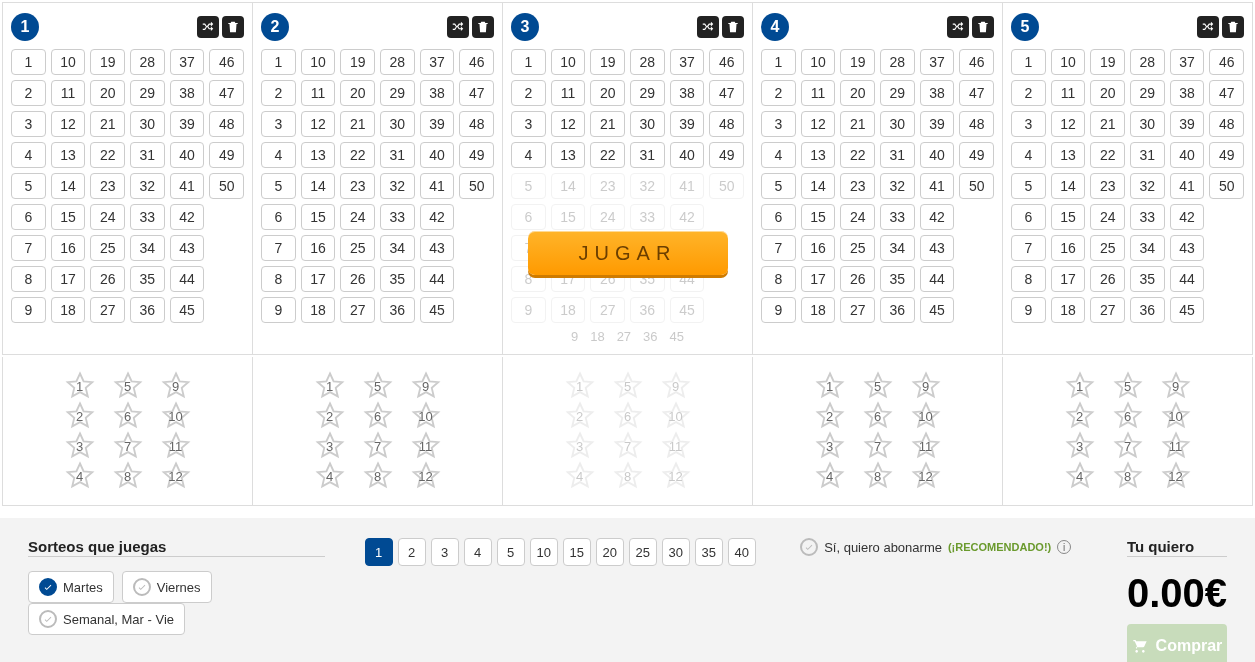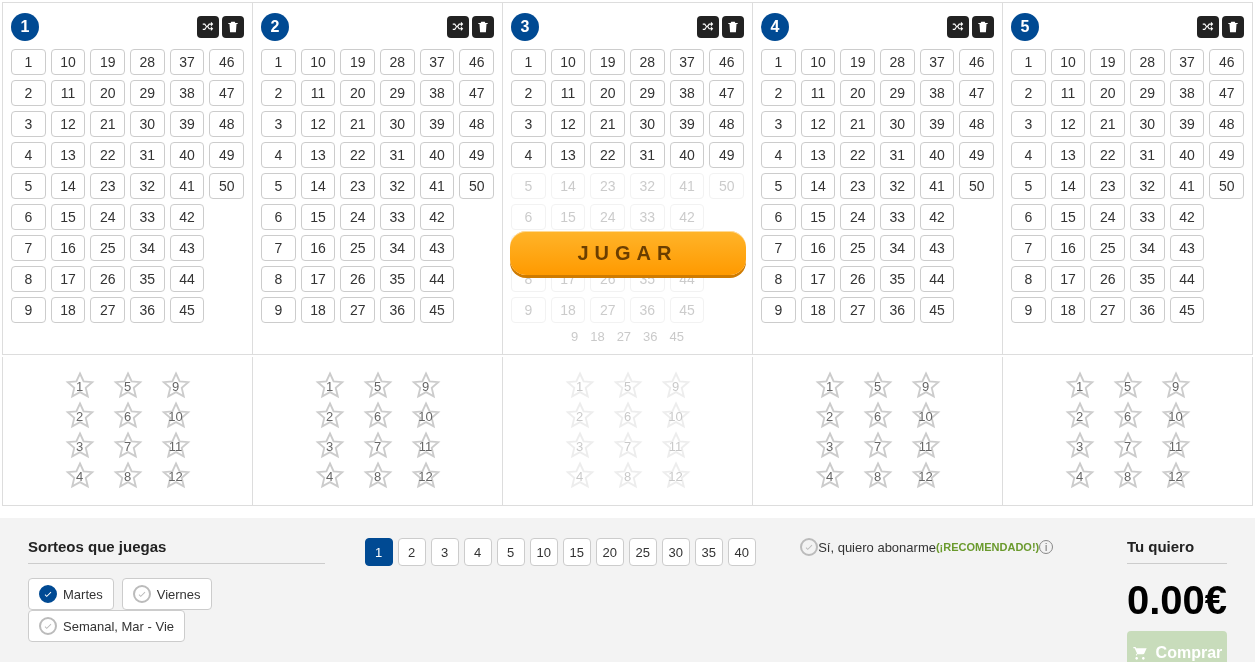--- a/index.html
+++ b/index.html
@@ -11,49 +11,49 @@
   .card-head { display: flex; justify-content: space-between; align-items: center; margin-bottom: 8px; }
   .badge { width: 28px; height: 28px; border-radius: 50%; background: #004a93; color: #fff; font-weight: bold; font-size: 16px; display: flex; align-items: center; justify-content: center; }
   .tools { display: flex; gap: 3px; }
   .tool-btn { width: 22px; height: 22px; background: #222; border-radius: 4px; display: flex; align-items: center; justify-content: center; cursor: pointer; }
   .tool-btn svg { width: 14px; height: 14px; fill: #fff; }
   .grid { display: grid; grid-template-columns: repeat(6, 1fr); gap: 5px; }
   .cell { border: 1px solid #ccc; border-radius: 4px; height: 26px; display: flex; align-items: center; justify-content: center; font-size: 14px; color: #333; cursor: pointer; background: #fff; }
   .cell.empty { visibility: hidden; }
   .cell.faded { opacity: 0.25; }
   .selectedNums { margin-top: 6px; font-size: 13px; color: #666; display:flex; gap:12px; justify-content:center; opacity:0.35;}
-  .play-btn { position: absolute; left: 50%; top: 228px; transform: translateX(-50%); width: 236px; height: 44px; background: linear-gradient(#ffb42a, #ff9a00); border: none; border-radius: 16px; color: #6b3e00; font-size: 20px; font-weight: bold; letter-spacing: 6px; cursor: pointer; box-shadow: 0 3px 0 #cf7b00, inset 0 1px 0 rgba(255,255,255,0.5); }
+  .play-btn { position: absolute; left: 50%; top: 228px; transform: translateX(-50%); width: 200px; height: 44px; background: linear-gradient(#ffb42a, #ff9a00); border: none; border-radius: 7px; color: #6b3e00; font-size: 20px; font-weight: normal; letter-spacing: 6px; cursor: pointer; box-shadow: 0 3px 0 #cf7b00, inset 0 1px 0 rgba(255,255,255,0.5); }
   .card.c3 .grid .cell:nth-child(n+25) { opacity: 0.25; }
   
   .stars-row { display: flex; gap: 0; padding: 0 2px 2px 2px; }
   .stars-card { flex: 1; border: 1px solid #ddd; border-top: none; display: flex; align-items: center; justify-content: center; padding: 14px 0; }
   .stars-card + .stars-card { border-left: none; }
   .stars-grid { display: grid; grid-template-columns: repeat(3, 48px); grid-template-rows: repeat(4, 30px); }
   .star { position: relative; display: flex; align-items: center; justify-content: center; font-size: 13px; color: #666; cursor:pointer;}
   .star svg { position: absolute; width: 30px; height: 30px; z-index: 0; }
   .star span { position: relative; z-index: 1; }
   .stars-card.faded .star { opacity: 0.35; }
 
   .bottom { background: #f3f3f3; padding: 20px 28px 30px 28px; display: flex; gap: 40px; margin-top: 10px;}
-  .panel h3 { font-size: 15px; font-weight: bold; color: #222; border-bottom: 1px solid #ccc; padding-bottom: 8px; margin-bottom: 14px; }
+  .panel h3 { font-size: 15px; font-weight: bold; color: #222; border-bottom: 1px solid #ccc; padding-bottom: 1px; margin-bottom: 14px; }
   .panel.sorteos { width: 300px; }
   .panel.semanas { width: 400px; }
   .panel.renov { width: 290px; }
   .panel.compra { flex:1; }
   .chip { display: inline-flex; align-items: center; border: 1px solid #ccc; border-radius: 4px; padding: 6px 10px; background: #fff; font-size: 13px; color: #333; cursor: pointer; gap:6px;}
   .chip-row { display:flex; gap:8px; flex-wrap:wrap;}
   .chk { width: 18px; height: 18px; border-radius: 50%; border: 2px solid #bbb; display: inline-flex; align-items: center; justify-content: center; flex-shrink:0;}
   .chk.on { background: #004a93; border-color: #004a93; }
   .chk svg { width: 10px; height: 10px; fill: #fff; display:none;}
   .chk.on svg { display:block; }
   .chk.off svg { fill:#bbb; display:block;}
   .weeks { display:flex; gap:5px; flex-wrap:wrap;}
   .wk { width: 28px; height: 28px; border:1px solid #ccc; border-radius:4px; background:#fff; display:flex; align-items:center; justify-content:center; font-size:13px; cursor:pointer;}
   .wk.sel { background:#004a93; color:#fff; border-color:#004a93;}
-  .renov-line { display:flex; align-items:center; font-size:13px;}
+  .renov-line { display:flex; align-items:center; gap:6px; font-size:13px;}
   .reco { color:#6a9a2d; font-weight:bold; font-size:11px; }
   .info-icon { width:14px; height:14px; border:1px solid #888; border-radius:50%; display:inline-flex; align-items:center; justify-content:center; font-size:10px; color:#666;}
   .price { font-size: 40px; font-weight: bold; text-align: right; color:#000000; }
   .buy-btn { width: 100%; height: 44px; background: #c8dcbb; border: none; border-radius: 4px; color: #fff; font-size: 16px; font-weight: bold; display:flex; align-items:center; justify-content:center; gap:8px; cursor:pointer; margin-top:8px;}
   .buy-btn svg { width:16px; height:16px; fill:#fff;}
 </style>
 </head>
 <body>
 
 <div class="wrap">

